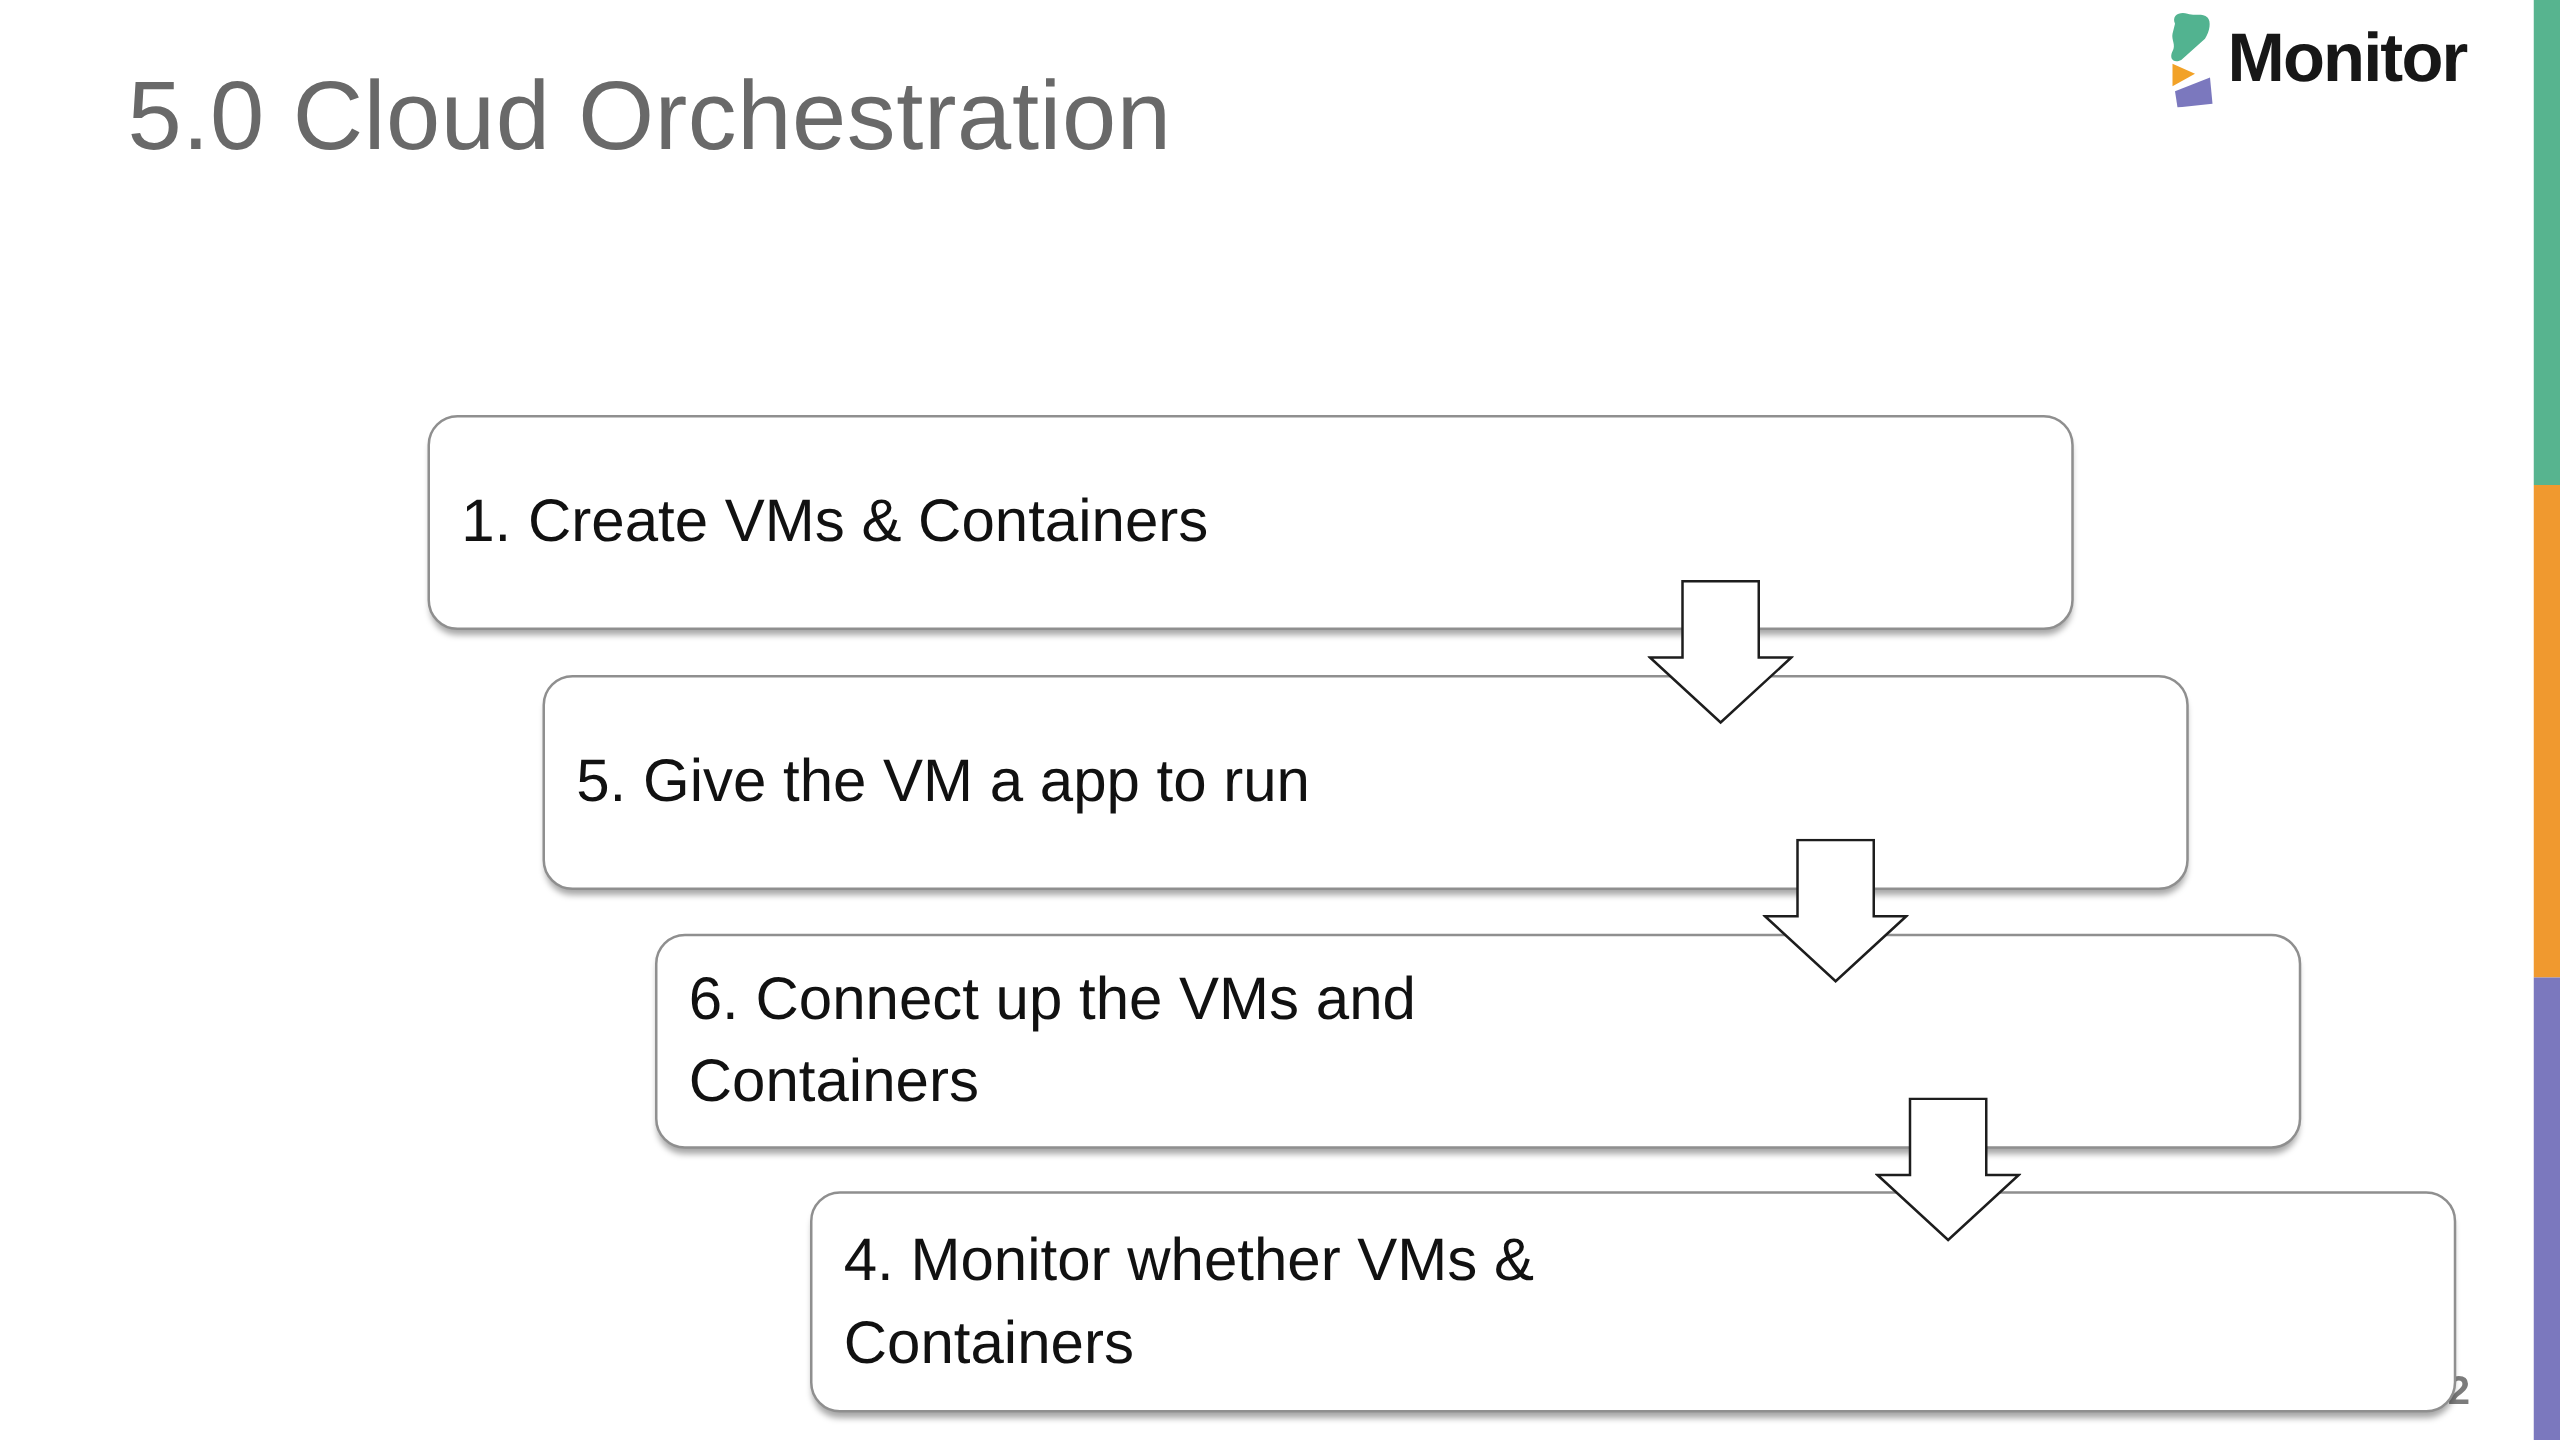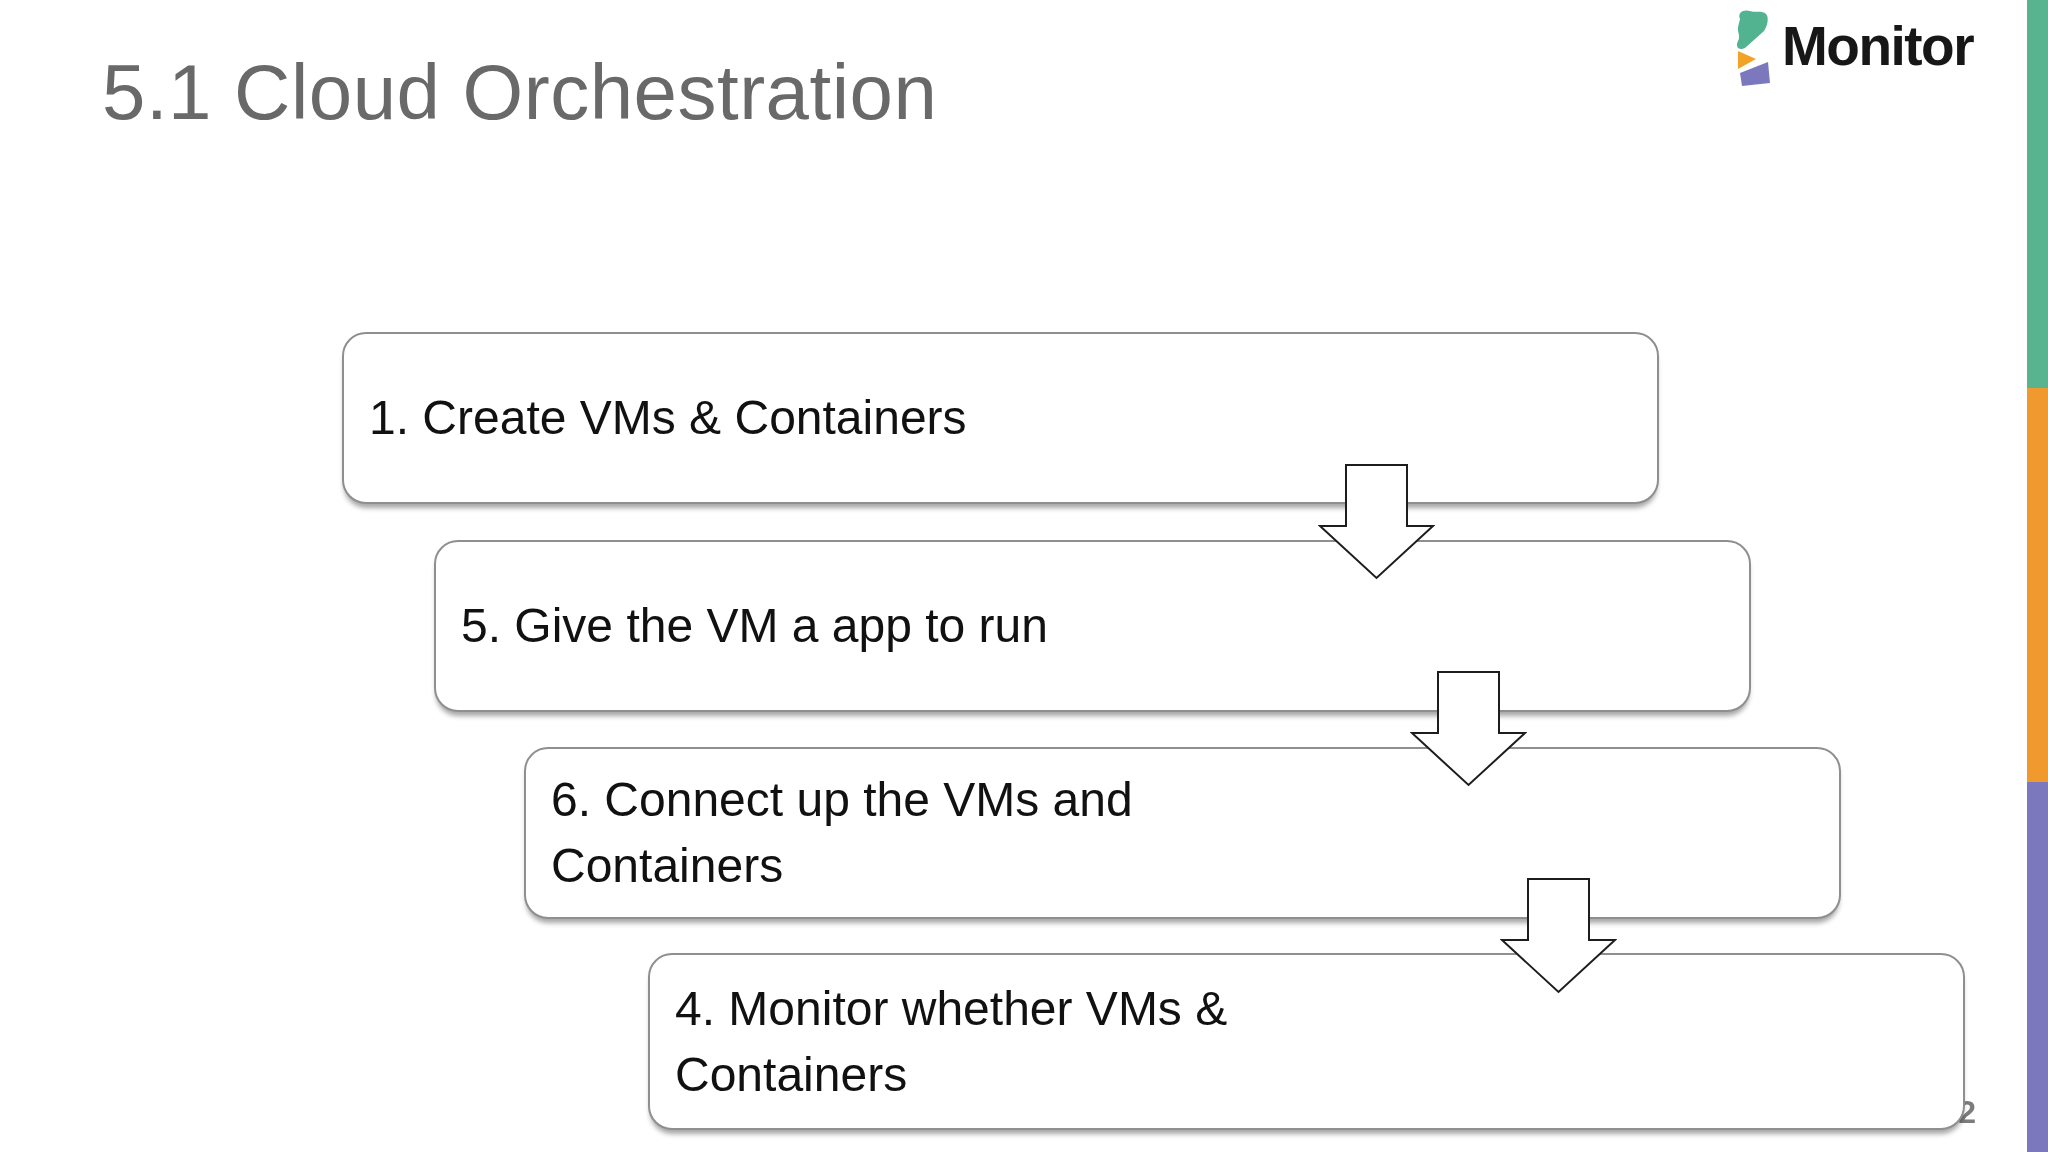--- a/index.html
+++ b/index.html
@@ -93,21 +93,21 @@
     font-size: 32px;
     font-weight: 700;
     color: #7c7c7c;
   }
 </style>
 </head>
 <body>
 
 <div class="slide">
 
-  <div class="slide-title">5.1 Cloud Orchestration</div>
+  <div class="slide-title">5.0 Cloud Orchestration</div>
 
   <div class="logo">
     <span class="logo-icon">
       <svg width="44" height="80" viewBox="0 0 44 80" xmlns="http://www.w3.org/2000/svg">
         <path d="M12,13 C9,6 16,3 22,5 C28,7 34,4 38,8 C41,11 40,19 36,25 L17,42 C11,45 7,41 10,35 C13,30 9,26 10,21 Z" fill="#52b390"></path>
         <path d="M10,45 L28,53 L10,63 Z" fill="#f2a227"></path>
         <path d="M12,67 L40,56 L42,77 L14,80 Z" fill="#7b78be"></path>
       </svg>
     </span>
     <span class="logo-text">Monitor</span>

